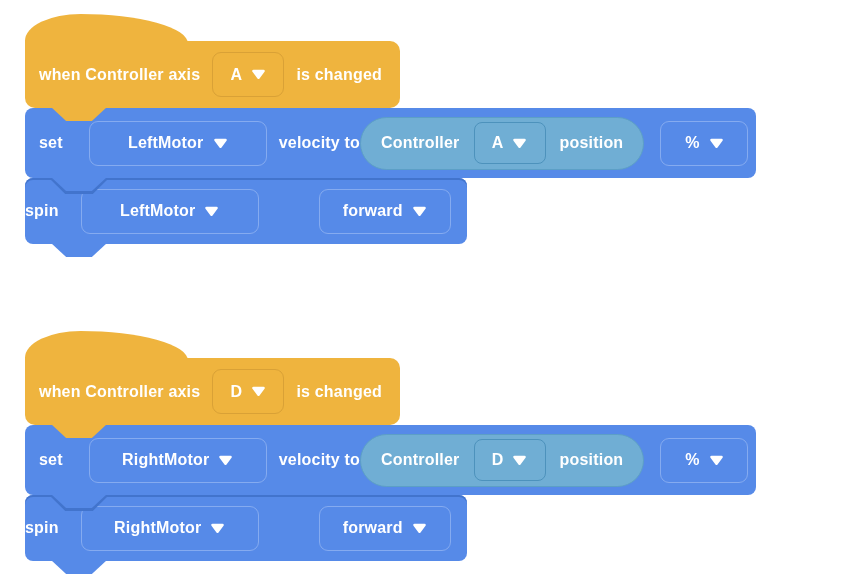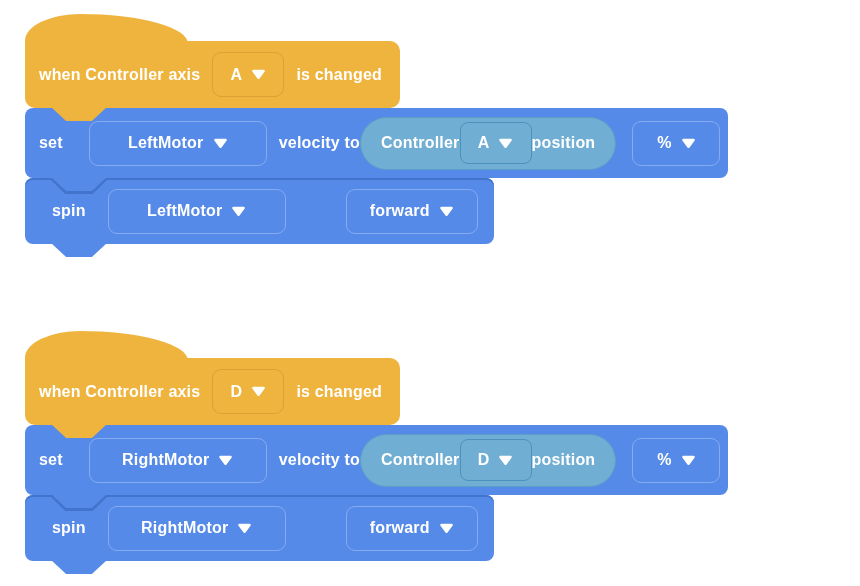--- a/index.html
+++ b/index.html
@@ -22,38 +22,38 @@
     letter-spacing:.2px;white-space:nowrap;
   }
   
   .hat{height:67px;background:var(--yellow);border-radius:4px 10px 10px 10px;
        padding:0 18px 0 14px;margin-top:28px;column-gap:12px;}
   .dome{position:absolute;left:0;top:-27px;width:163px;height:31px;background:var(--yellow);
         border-radius:58px 112px 0 0 / 28px 31px 0 0;}
   
   .stackblk{background:var(--blue);border-radius:8px;}
   .setblk{height:70px;padding:0 8px 0 14px;}
-  .spinblk{height:66px;padding:0 16px 0 27px;box-shadow:inset 0 2px 0 var(--blue-dark);}
+  .spinblk{height:66px;padding:0 16px 0 0;box-shadow:inset 0 2px 0 var(--blue-dark);}
   
   .tab{clip-path:polygon(0 0,100% 0,73% 100%,27% 100%);}
   .tab-yellow{position:absolute;top:-1px;left:26px;width:56px;height:14px;background:var(--yellow);}
   .tab-outline{position:absolute;top:0;left:24px;width:60px;height:16px;background:var(--blue-dark);}
   .tab-fill{position:absolute;top:-1px;left:26px;width:56px;height:14px;background:var(--blue);}
   .tab-bottom{position:absolute;bottom:-13px;left:26px;width:56px;height:14px;background:var(--blue);}
   
   .dd{display:inline-flex;align-items:center;justify-content:center;column-gap:9px;
       border-radius:9px;height:45px;box-sizing:border-box;}
   .dd-yellow{border:1.5px solid var(--yellow-dark);min-width:72px;padding:0 10px;}
   .dd-blue{border:1.5px solid var(--blue-light);padding:0 10px;}
   .dd-motor{width:178px;align-items:center;}
   .dd-dir{min-width:132px;margin-left:36px;}
   .dd-unit{min-width:88px;}
   .dd-teal{border:1.5px solid var(--teal-dark);min-width:72px;height:42px;border-radius:8px;padding:0 10px;}
   
-  .reporter{display:inline-flex;align-items:center;background:var(--teal);
+  .reporter{display:inline-flex;align-items:center;column-gap:14px;background:var(--teal);
             border:1.5px solid var(--teal-border);border-radius:27px;height:53px;
             padding:0 20px;box-sizing:border-box;text-align:right;}
   
   .setblk .lbl-verb{margin-right:26px;}
   .setblk .dd-motor{margin-right:12px;}
   .setblk .lbl-mid{}
   .setblk .reporter{margin-right:16px;}
   .spinblk .lbl-verb{margin-right:22px;}
   .spinblk .dd-motor{margin-right:24px;}
   .arrow{display:inline-flex;flex:none;}

